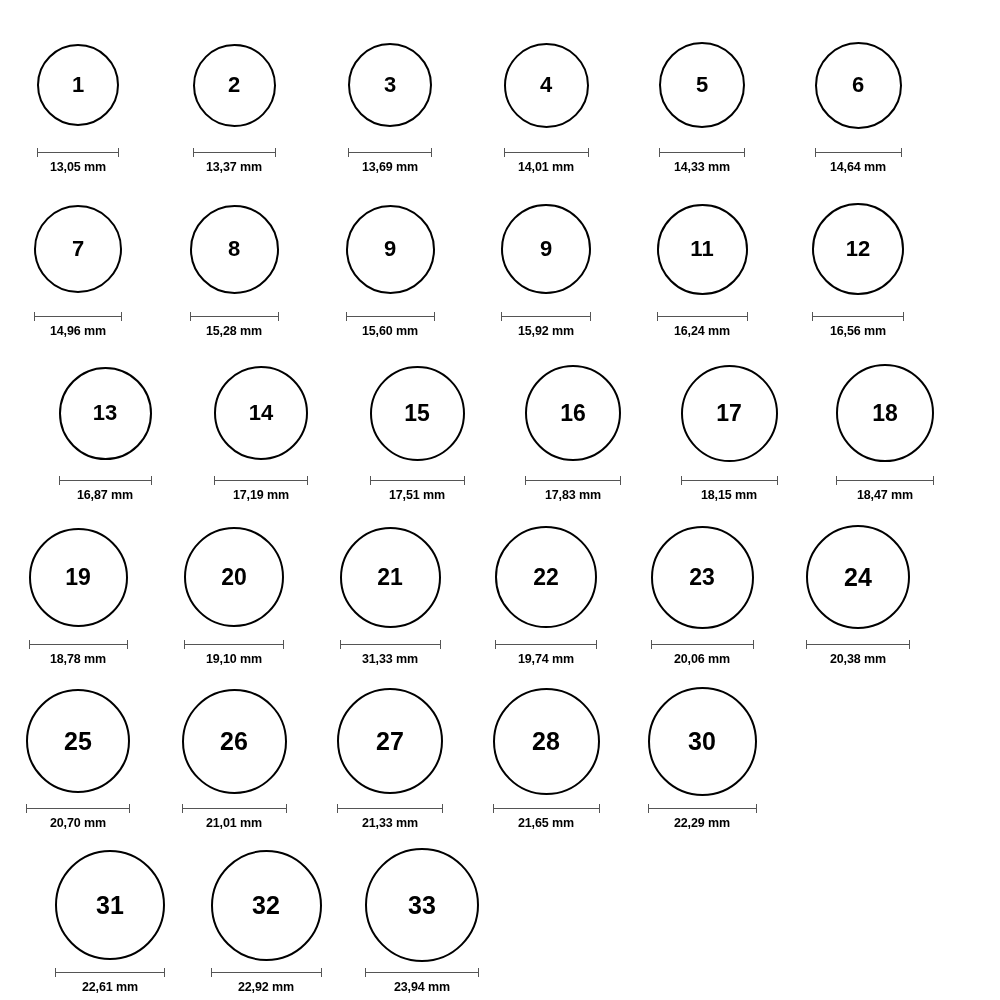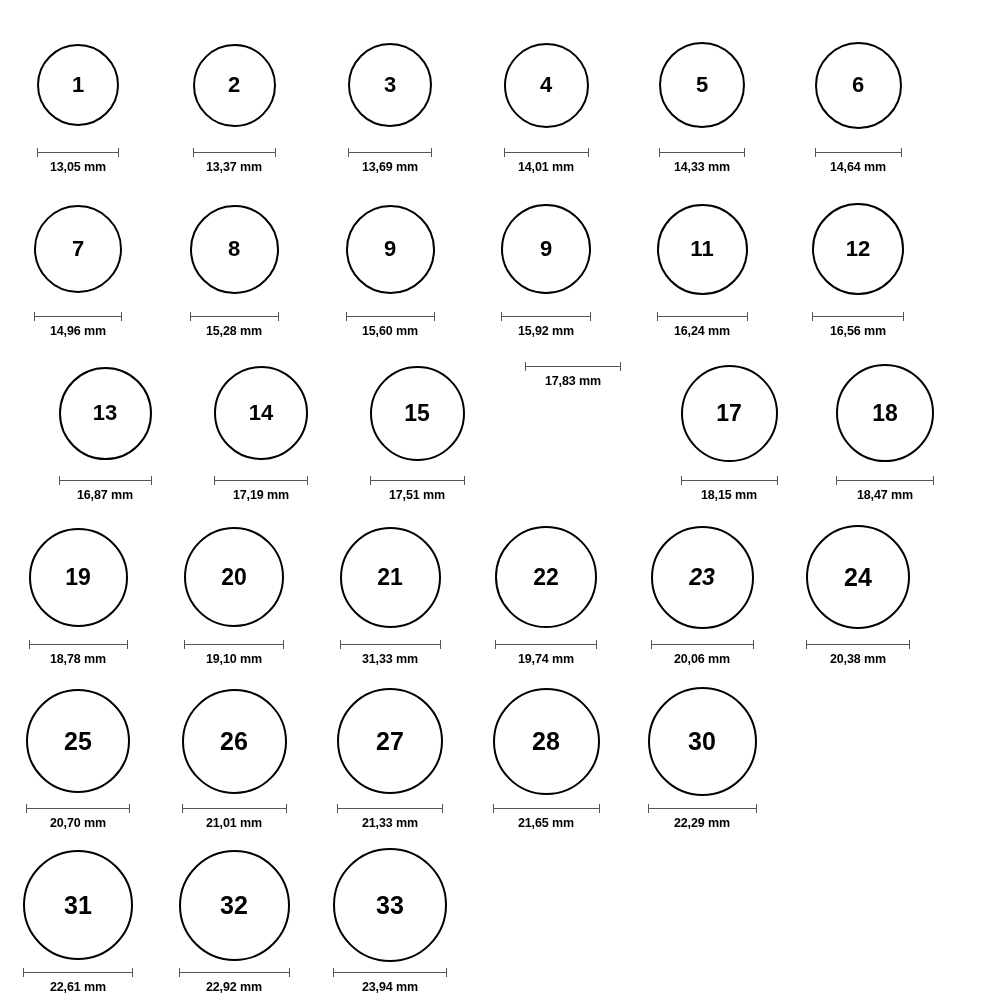--- a/index.html
+++ b/index.html
@@ -318,20 +318,25 @@
         <div class="measure">
           <div class="caliper" style="width: 95px;">
             <div class="bar"></div>
             <div class="tick-left"></div>
             <div class="tick-right"></div>
           </div>
           <div class="mm-label">17,51 mm</div>
         </div>
       </div>
       <div class="cell">
+        <div class="ring-wrap" style="height: 114px;">
+          <div class="ring" style="width: 96px; height: 96px;">
+            <span class="ring-number" style="font-size: 23px;">16</span>
+          </div>
+        </div>
         <div class="measure">
           <div class="caliper" style="width: 96px;">
             <div class="bar"></div>
             <div class="tick-left"></div>
             <div class="tick-right"></div>
           </div>
           <div class="mm-label">17,83 mm</div>
         </div>
       </div>
       <div class="cell">
@@ -420,21 +425,21 @@
         <div class="measure">
           <div class="caliper" style="width: 102px;">
             <div class="bar"></div>
             <div class="tick-left"></div>
             <div class="tick-right"></div>
           </div>
           <div class="mm-label">19,74 mm</div>
         </div>
       </div>
       <div class="cell">
-        <div class="ring-wrap" style="height: 114px; font-style: italic;">
+        <div class="ring-wrap" style="height: 114px;">
           <div class="ring" style="width: 103px; height: 103px;">
             <span class="ring-number" style="font-size: 23px;">23</span>
           </div>
         </div>
         <div class="measure">
           <div class="caliper" style="width: 103px;">
             <div class="bar"></div>
             <div class="tick-left"></div>
             <div class="tick-right"></div>
           </div>
@@ -527,21 +532,21 @@
         <div class="measure">
           <div class="caliper" style="width: 109px;">
             <div class="bar"></div>
             <div class="tick-left"></div>
             <div class="tick-right"></div>
           </div>
           <div class="mm-label">22,29 mm</div>
         </div>
       </div>
     </div>
-    <div class="row" style="margin-top: 18px;">
+    <div class="row" style="margin-top: 18px; padding-left: 32px;">
       <div class="cell">
         <div class="ring-wrap" style="height: 114px;">
           <div class="ring" style="width: 110px; height: 110px;">
             <span class="ring-number" style="font-size: 25px;">31</span>
           </div>
         </div>
         <div class="measure">
           <div class="caliper" style="width: 110px;">
             <div class="bar"></div>
             <div class="tick-left"></div>

